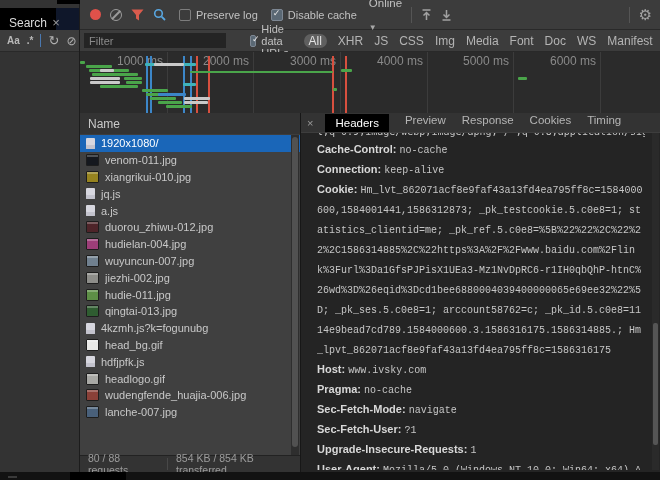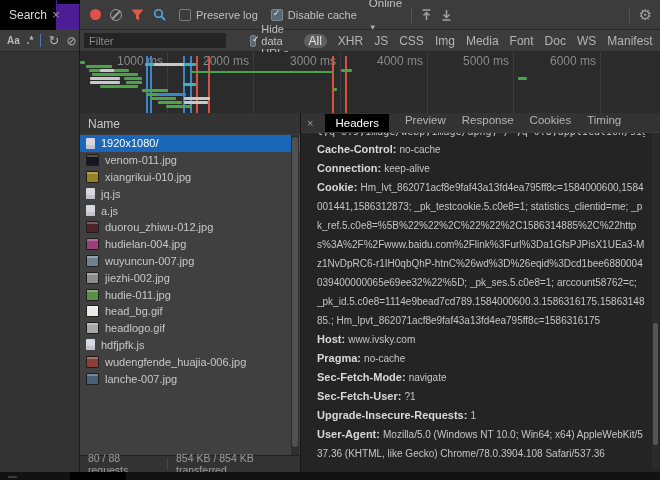--- a/index.html
+++ b/index.html
@@ -1,20 +1,20 @@
 <!DOCTYPE html>
 <html><head>
 <meta charset="utf-8">
 <style>
   html,body{margin:0;padding:0;background:#1a1a1a;}
   .stage{position:relative;width:660px;height:480px;background:#282828;overflow:hidden;
          font-family:"Liberation Sans",sans-serif;-webkit-font-smoothing:antialiased;}
   
   .search-panel{position:absolute;left:0;top:0;width:79px;height:472px;background:#333;border-right:1px solid #1c1c1c;}
-  .sp-tabs{position:absolute;left:0;top:0;width:79px;height:30px;background:#4c1d95;border-bottom:1px solid #292929;text-decoration:underline;}
+  .sp-tabs{position:absolute;left:0;top:8px;width:79px;height:30px;background:#0f172a;border-bottom:1px solid #292929;text-decoration:underline;}
   .sp-tab{position:absolute;left:0;top:0;height:30px;line-height:30px;padding:0 9px;background:#000;color:#dcdcdc;font-size:12px;}
   .sp-close{position:absolute;left:48px;top:7px;width:16px;height:16px;color:#9a9a9a;font-size:13px;line-height:16px;text-align:center;cursor:pointer;}
   .top-notch{position:absolute;left:57px;top:0;width:23px;height:4px;background:#000;}
   .sp-toolbar{position:absolute;left:0;top:30px;width:79px;height:22px;background:#3c3c3c;border-bottom:1px solid #292929;
               display:flex;align-items:center;gap:7px;padding-left:7px;box-sizing:border-box;overflow:hidden;}
   .sp-btn{color:#b8b8b8;font-size:10px;font-weight:bold;}
   .sp-div{width:1px;height:13px;background:#4a78b0;}
   .sp-refresh{color:#b0b0b0;font-size:13px;line-height:13px;}
   .sp-clear{color:#b0b0b0;font-size:12px;}
   
@@ -68,21 +68,21 @@
   .det-tabs{position:absolute;left:0;top:0;width:100%;height:20px;background:#333;border-bottom:1px solid #3d3d3d;
             display:flex;align-items:center;gap:16px;padding-left:6px;box-sizing:border-box;}
   .det-close{color:#9a9a9a;font-size:11px;margin-right:-4px;cursor:pointer;}
   .det-tab{color:#b5b5b5;font-size:11.5px;cursor:pointer;}
   .det-tab.active{background:#000;color:#fff;padding:3px 10px;}
   .det-content{position:absolute;left:0;top:20px;width:348px;height:337px;overflow:hidden;padding:0 4px 0 16px;box-sizing:border-box;}
   .clip-line{height:6px;overflow:hidden;display:flex;align-items:flex-end;}
   .clip-line span{display:block;font-family:"DejaVu Sans Mono",monospace;font-size:10px;color:#c6c6c6;line-height:14px;white-space:nowrap;}
   .hline{line-height:17px;word-break:break-all;margin-top:0;}
   .hname{font-weight:bold;font-size:11px;color:#d8d8d8;}
-  .hval{font-family:Liberation Sans, sans-serif;font-size:10px;color:#c6c6c6;}
+  .hval{font-family:Liberation Mono, monospace;font-size:10px;color:#c6c6c6;}
   .det-scroll{position:absolute;right:1px;top:20px;width:7px;height:337px;background:#2a2a2a;}
   .det-thumb{position:absolute;left:1px;top:190px;width:5px;height:122px;background:#555;border-radius:2px;}
   
   .bottom-strip{position:absolute;left:0;top:472px;width:660px;height:8px;background:#121212;}
   .bs-box{position:absolute;left:70px;top:0;width:56px;height:8px;background:#000;}
   .bs-dash{position:absolute;left:8px;top:4px;width:9px;height:2px;background:#3a3a3a;}
 </style>
 </head>
 <body>
 
@@ -248,30 +248,38 @@
       </div>
       <div class="req-row">
         <span class="img-icon" style="background: rgb(141, 141, 137);"></span>
         <span class="req-name">jiezhi-002.jpg</span>
       </div>
       <div class="req-row">
         <span class="img-icon" style="background: rgb(93, 143, 70);"></span>
         <span class="req-name">hudie-011.jpg</span>
       </div>
       <div class="req-row">
+        <span class="img-icon" style="background: rgb(47, 93, 49);"></span>
+        <span class="req-name">qingtai-013.jpg</span>
+      </div>
+      <div class="req-row">
+        <span class="doc-icon"></span>
+        <span class="req-name">4kzmh.js?k=fogunubg</span>
+      </div>
+      <div class="req-row">
         <span class="img-icon" style="background: rgb(233, 233, 231);"></span>
         <span class="req-name">head_bg.gif</span>
       </div>
       <div class="req-row">
+        <span class="doc-icon"></span>
+        <span class="req-name">hdfjpfk.js</span>
+      </div>
+      <div class="req-row">
         <span class="img-icon" style="background: rgb(168, 168, 164);"></span>
         <span class="req-name">headlogo.gif</span>
-      </div>
-      <div class="req-row">
-        <span class="doc-icon"></span>
-        <span class="req-name">hdfjpfk.js</span>
       </div>
       <div class="req-row">
         <span class="img-icon" style="background: rgb(138, 64, 56);"></span>
         <span class="req-name">wudengfende_huajia-006.jpg</span>
       </div>
       <div class="req-row">
         <span class="img-icon" style="background: rgb(73, 96, 122);"></span>
         <span class="req-name">lanche-007.jpg</span>
       </div>
     </div>

